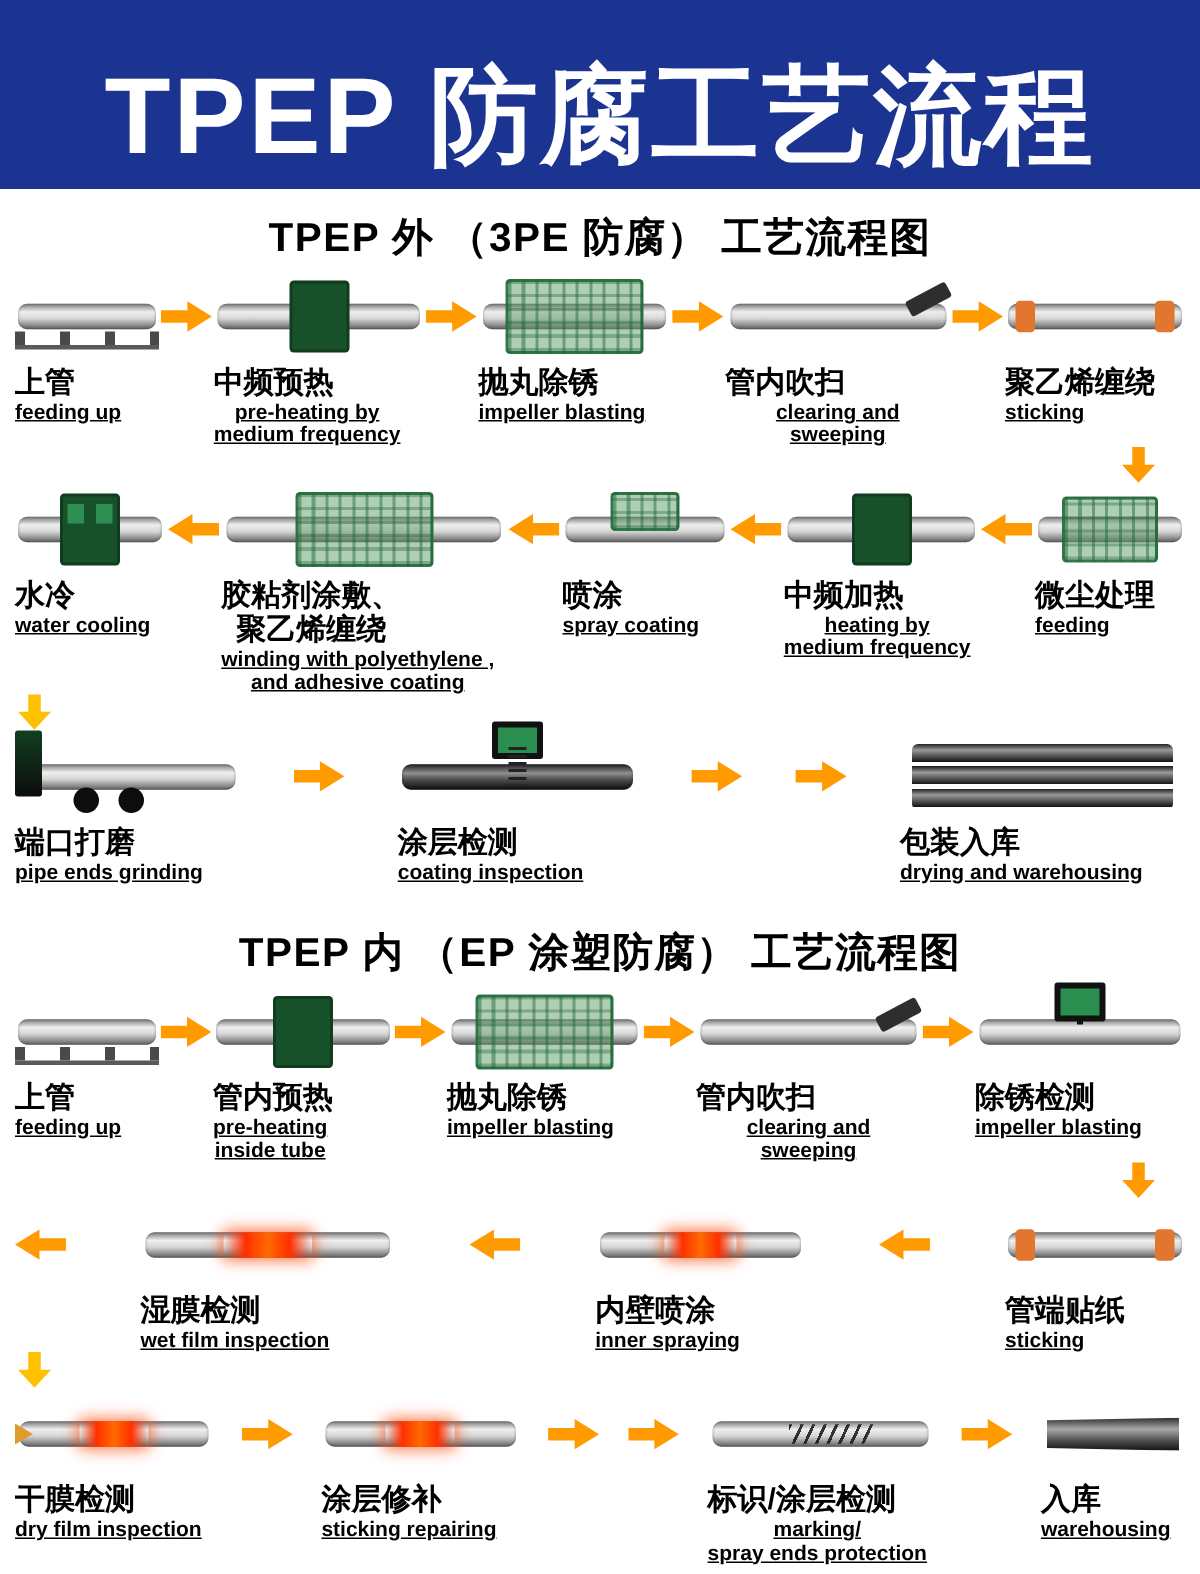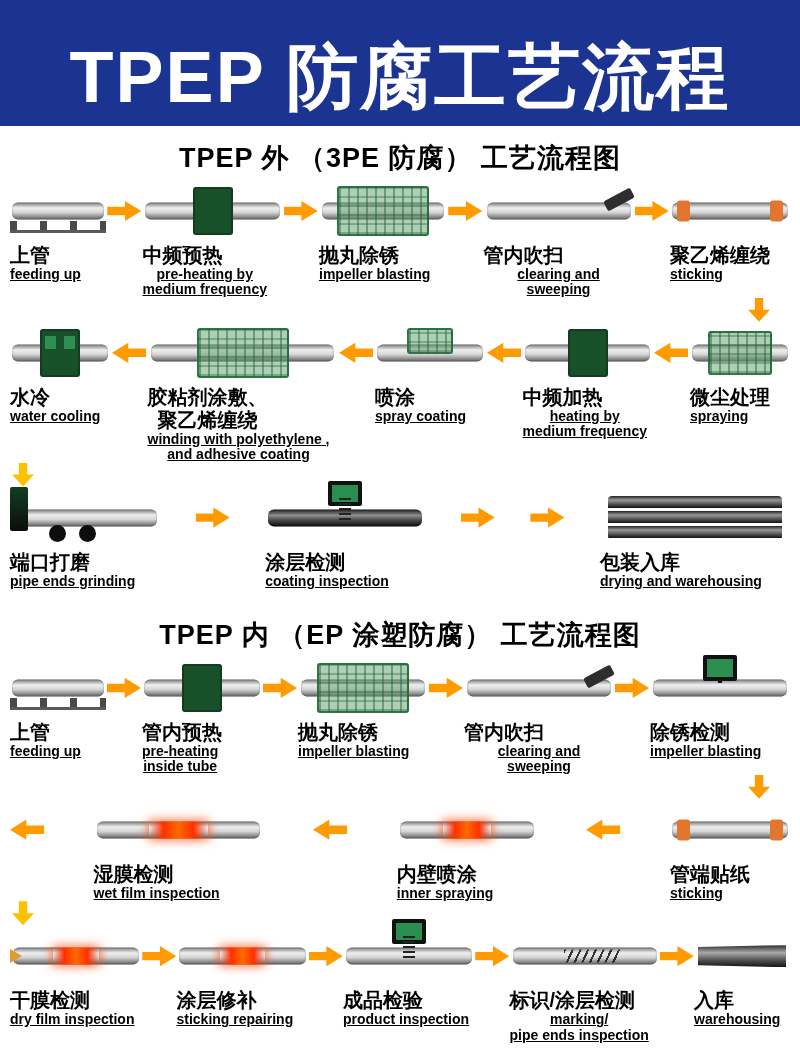--- a/index.html
+++ b/index.html
@@ -196,21 +196,21 @@
       <div class="en">heating by
 medium frequency</div>
     </div>
     <div class="arw left"></div>
     <div class="step" style="width:100px">
       <div class="art">
           <div class="pipe"></div>
           <div class="mesh small"></div>
         </div>
       <div class="zh">微尘处理</div>
-      <div class="en">spraying</div>
+      <div class="en">feeding</div>
     </div>
   </div>
 
   <div class="strip left-edge">
     <div class="down yellow"></div>
   </div>
 
   <div class="row">
     <div class="step" style="width:150px">
       <div class="art grind">
@@ -333,36 +333,28 @@
     </div>
     <div class="arw"></div>
     <div class="step" style="width:132px">
       <div class="art">
           <div class="pipe hot"></div>
         </div>
       <div class="zh">涂层修补</div>
       <div class="en">sticking repairing</div>
     </div>
     <div class="arw"></div>
-    <div class="step" style="width:132px">
-      <div class="art">
-          <div class="pipe"></div>
-          <div class="gauge"></div>
-        </div>
-      <div class="zh">成品检验</div>
-      <div class="en">product inspection</div>
-    </div>
     <div class="arw"></div>
     <div class="step" style="width:150px">
       <div class="art marks">
           <div class="pipe"></div>
         </div>
       <div class="zh">标识/涂层检测</div>
       <div class="en">marking/
-pipe ends inspection</div>
+spray ends protection</div>
     </div>
     <div class="arw"></div>
     <div class="step" style="width:96px">
       <div class="art">
           <div class="taper"></div>
         </div>
       <div class="zh">入库</div>
       <div class="en">warehousing</div>
     </div>
   </div>

